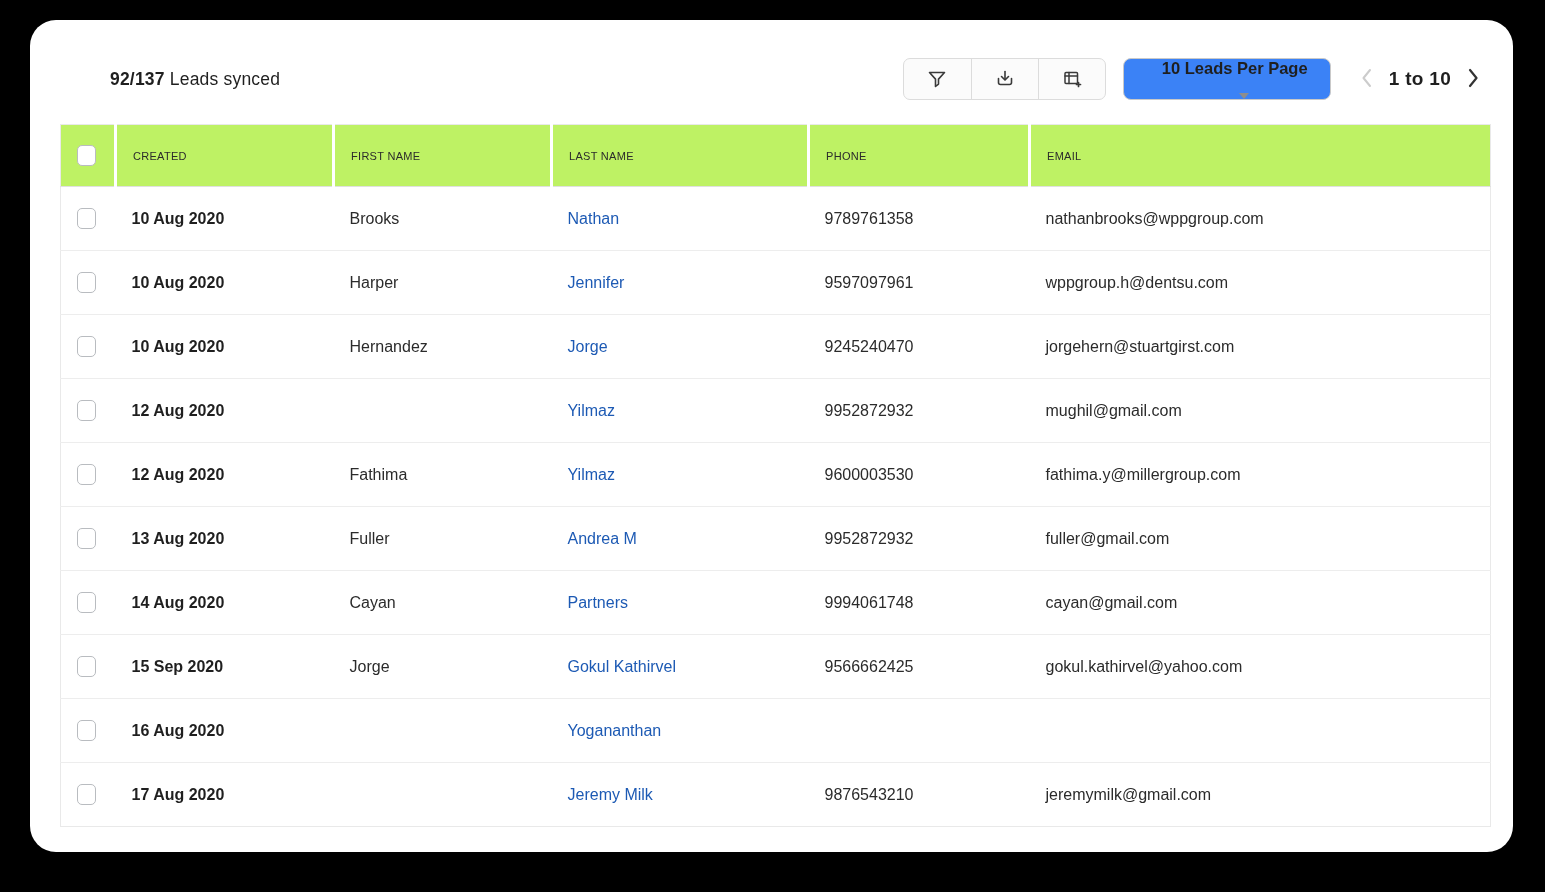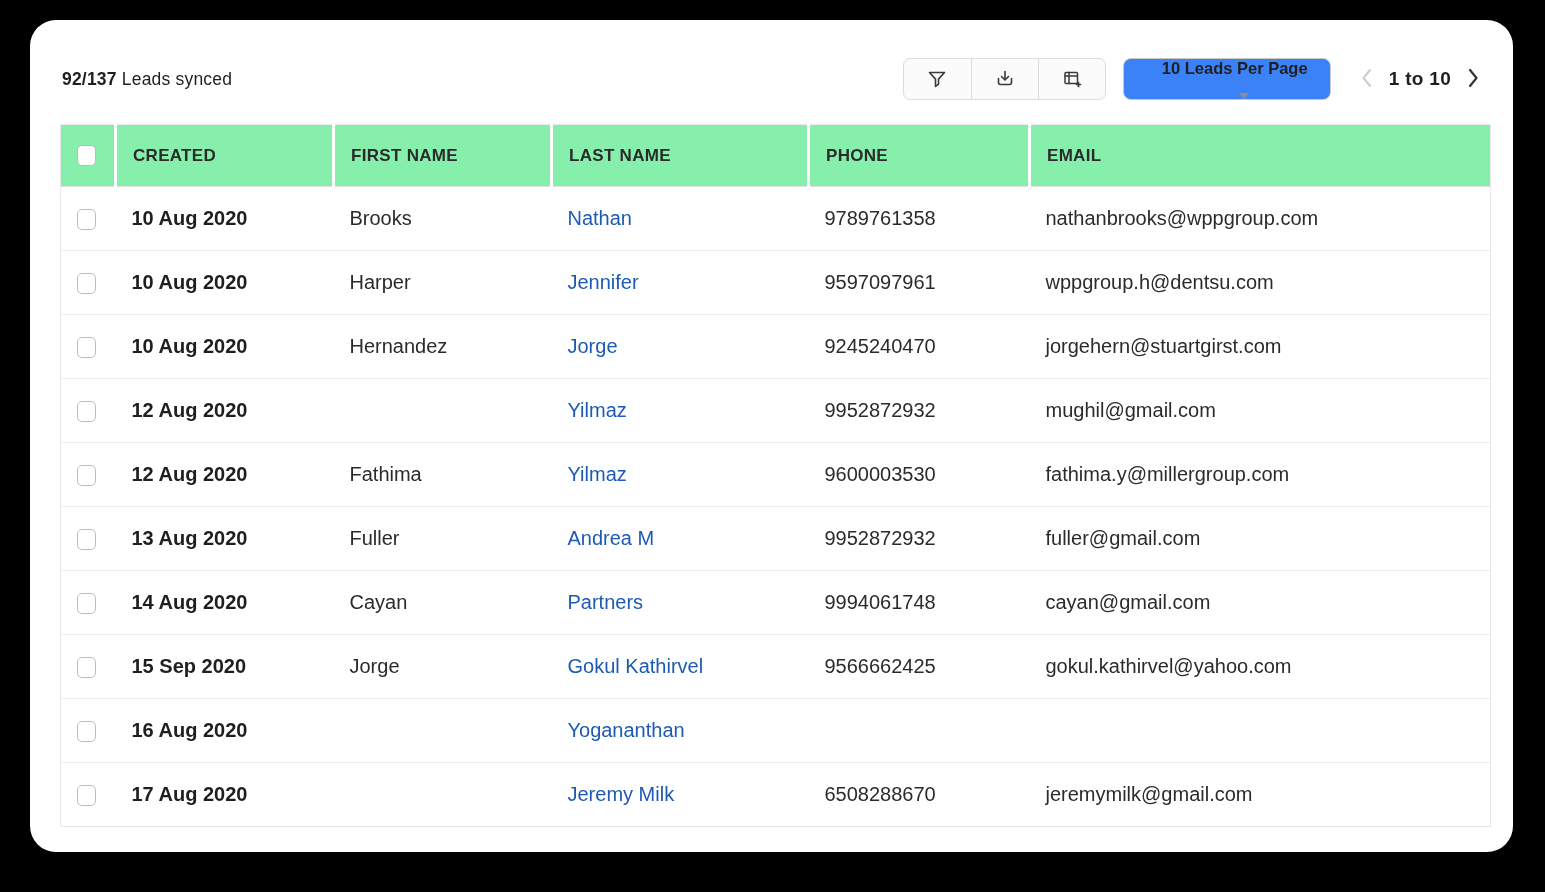--- a/index.html
+++ b/index.html
@@ -10,21 +10,21 @@
   .card{
     position:absolute;left:30px;top:20px;width:1483px;height:832px;
     background:#ffffff;border-radius:26px;
   }
   
   .topbar{
     display:flex;justify-content:space-between;align-items:center;
     padding:38px 28px 24px 32px;
   }
   .synced{font-size:17.5px;color:#1f1f1f;letter-spacing:.2px;}
-  .synced b{font-weight:700;}
+  .synced b{font-weight:700;margin-left:48px;}
   .controls{display:flex;align-items:center;}
   .btn-group{
     display:flex;border:1px solid #dcdcdc;border-radius:7px;overflow:hidden;
     background:#fbfbfb;height:40px;
   }
   .btn-group .tbtn{
     width:67px;height:40px;border:none;background:transparent;cursor:pointer;
     display:flex;align-items:center;justify-content:center;padding:0;
   }
   .btn-group .tbtn + .tbtn{border-left:1px solid #dcdcdc;}
@@ -39,27 +39,27 @@
     width:0;height:0;border-left:5px solid transparent;border-right:5px solid transparent;
     border-top:6px solid #8d8d8d;margin-left:18px;
   }
   .pagination{display:flex;align-items:center;margin-left:24px;}
   .page-range{font-size:19px;font-weight:700;color:#1f1f1f;margin:0 10px;letter-spacing:.3px;}
   .pg-btn{background:none;border:none;padding:2px;cursor:pointer;display:flex;align-items:center;}
   
   .tablewrap{margin:0 24px 0 30px;}
   table{border-collapse:collapse;table-layout:fixed;width:1430px;border:1px solid #e9e9e9;}
   thead th{
-    background:#86efac;height:61px;text-align:left;padding:0 0 0 16px;
-    font-size:17px;font-weight:700;color:#2b2b2b;letter-spacing:.3px;
+    background:#bef264;height:61px;text-align:left;padding:0 0 0 16px;
+    font-size:11px;font-weight:400;color:#2b2b2b;letter-spacing:.3px;
     border-left:3px solid #ffffff;border-bottom:1px solid #e0e0e0;
   }
   thead th.col-check{border-left:none;padding-left:16px;}
   tbody td{
-    height:63px;padding:0 0 0 16px;font-size:20px;color:#2b2b2b;
+    height:63px;padding:0 0 0 16px;font-size:16px;color:#2b2b2b;
     border-top:1px solid #ededed;white-space:nowrap;overflow:hidden;
   }
   tbody tr:first-child td{border-top:none;}
   td.col-created{font-weight:600;color:#1f1f1f;}
   td.col-link{color:#1d5ab4;}
   .checkbox{
     display:inline-block;width:19px;height:21px;border:1.5px solid #b9bcc0;
     border-radius:5px;background:#fff;box-sizing:border-box;cursor:pointer;vertical-align:middle;
   }
 </style>
@@ -228,20 +228,20 @@
     <td class="col-link">Yogananthan</td>
     <td></td>
     <td></td>
   </tr>
 
   <tr>
     <td class="col-check"><span class="checkbox"></span></td>
     <td class="col-created">17 Aug 2020</td>
     <td></td>
     <td class="col-link">Jeremy Milk</td>
-    <td>6508288670</td>
+    <td>9876543210</td>
     <td>jeremymilk@gmail.com</td>
   </tr>
 </tbody>
     </table>
   </div>
 
 </div>
 
 </body></html>

